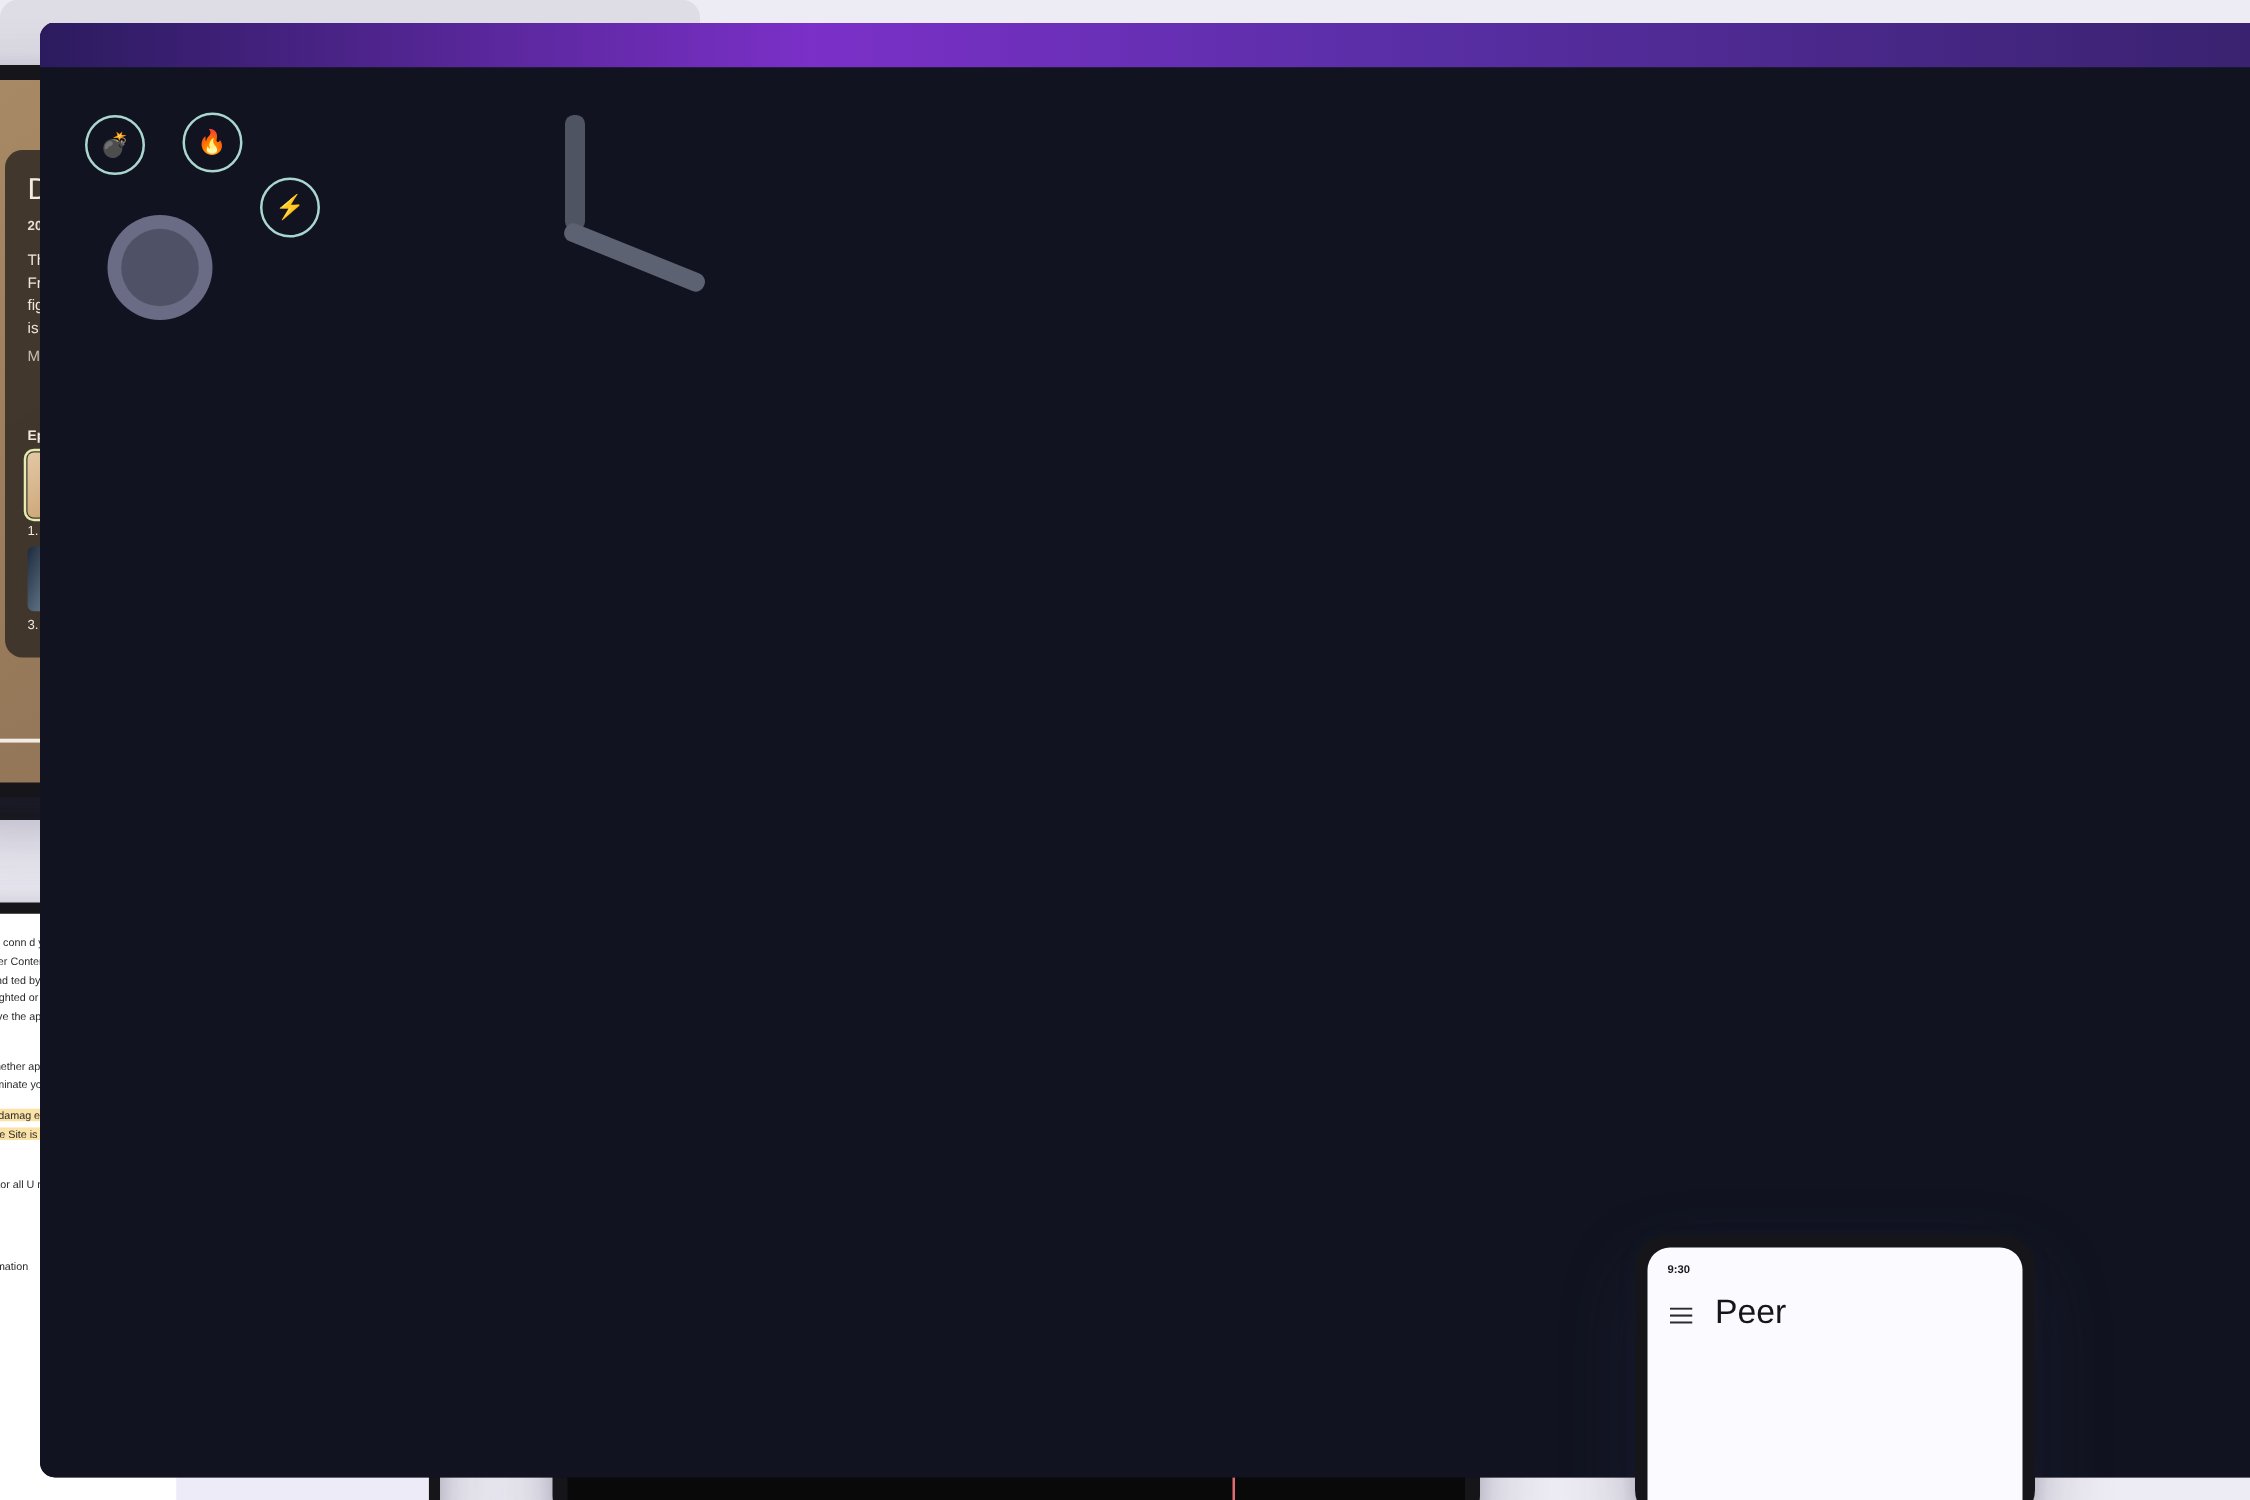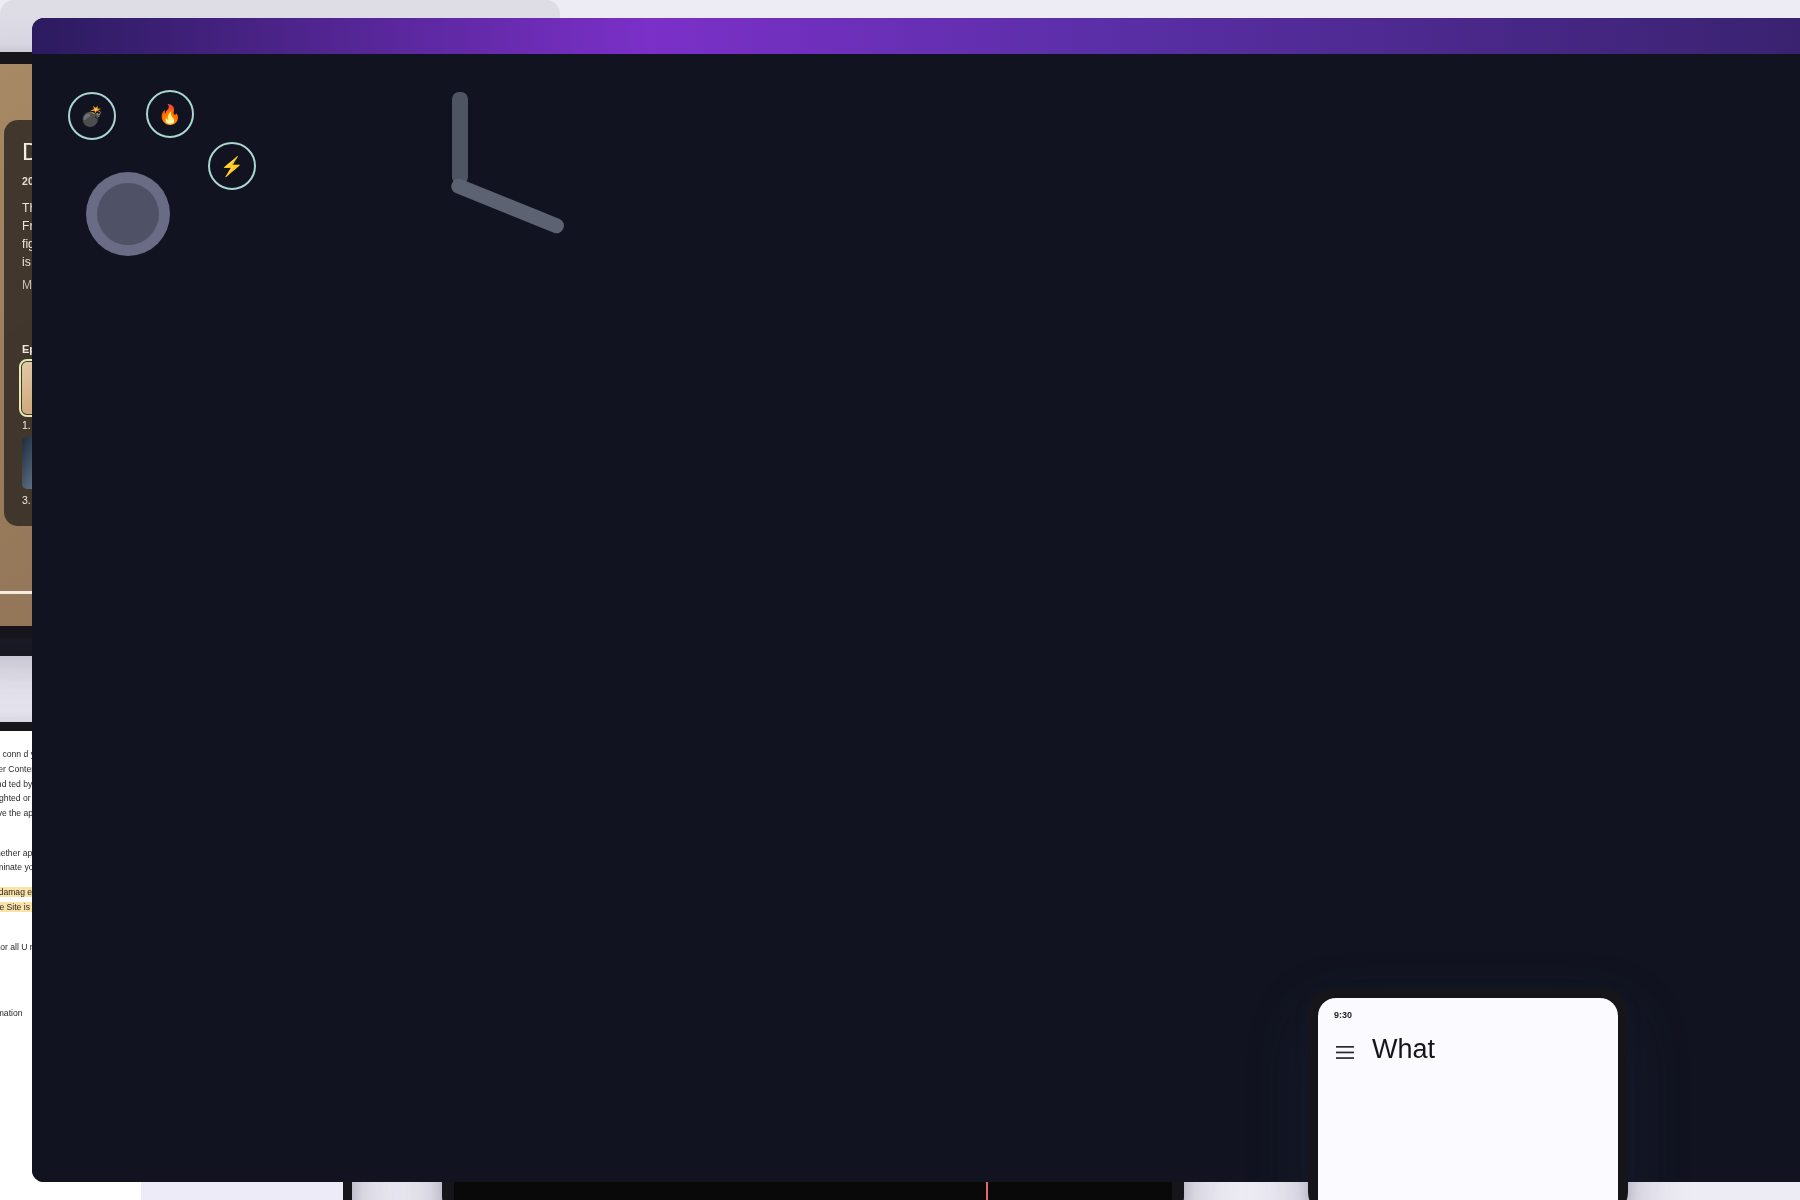--- a/index.html
+++ b/index.html
@@ -679,17 +679,17 @@
   <div class="device" id="news">
     <div class="screen">
       <div class="nw-t">9:30</div>
       <div class="nw-m" style="top:48px">
         <svg width="18" height="13" viewBox="0 0 18 13">
             <rect width="18" height="1.7" fill="#2b2930"></rect>
             <rect y="5.6" width="18" height="1.7" fill="#2b2930"></rect>
             <rect y="11.2" width="18" height="1.7" fill="#2b2930"></rect>
           </svg>
       </div>
-      <div class="nw-h">What</div>
+      <div class="nw-h">Peer</div>
     </div>
   </div>
 
 </div>
 
 </body></html>

